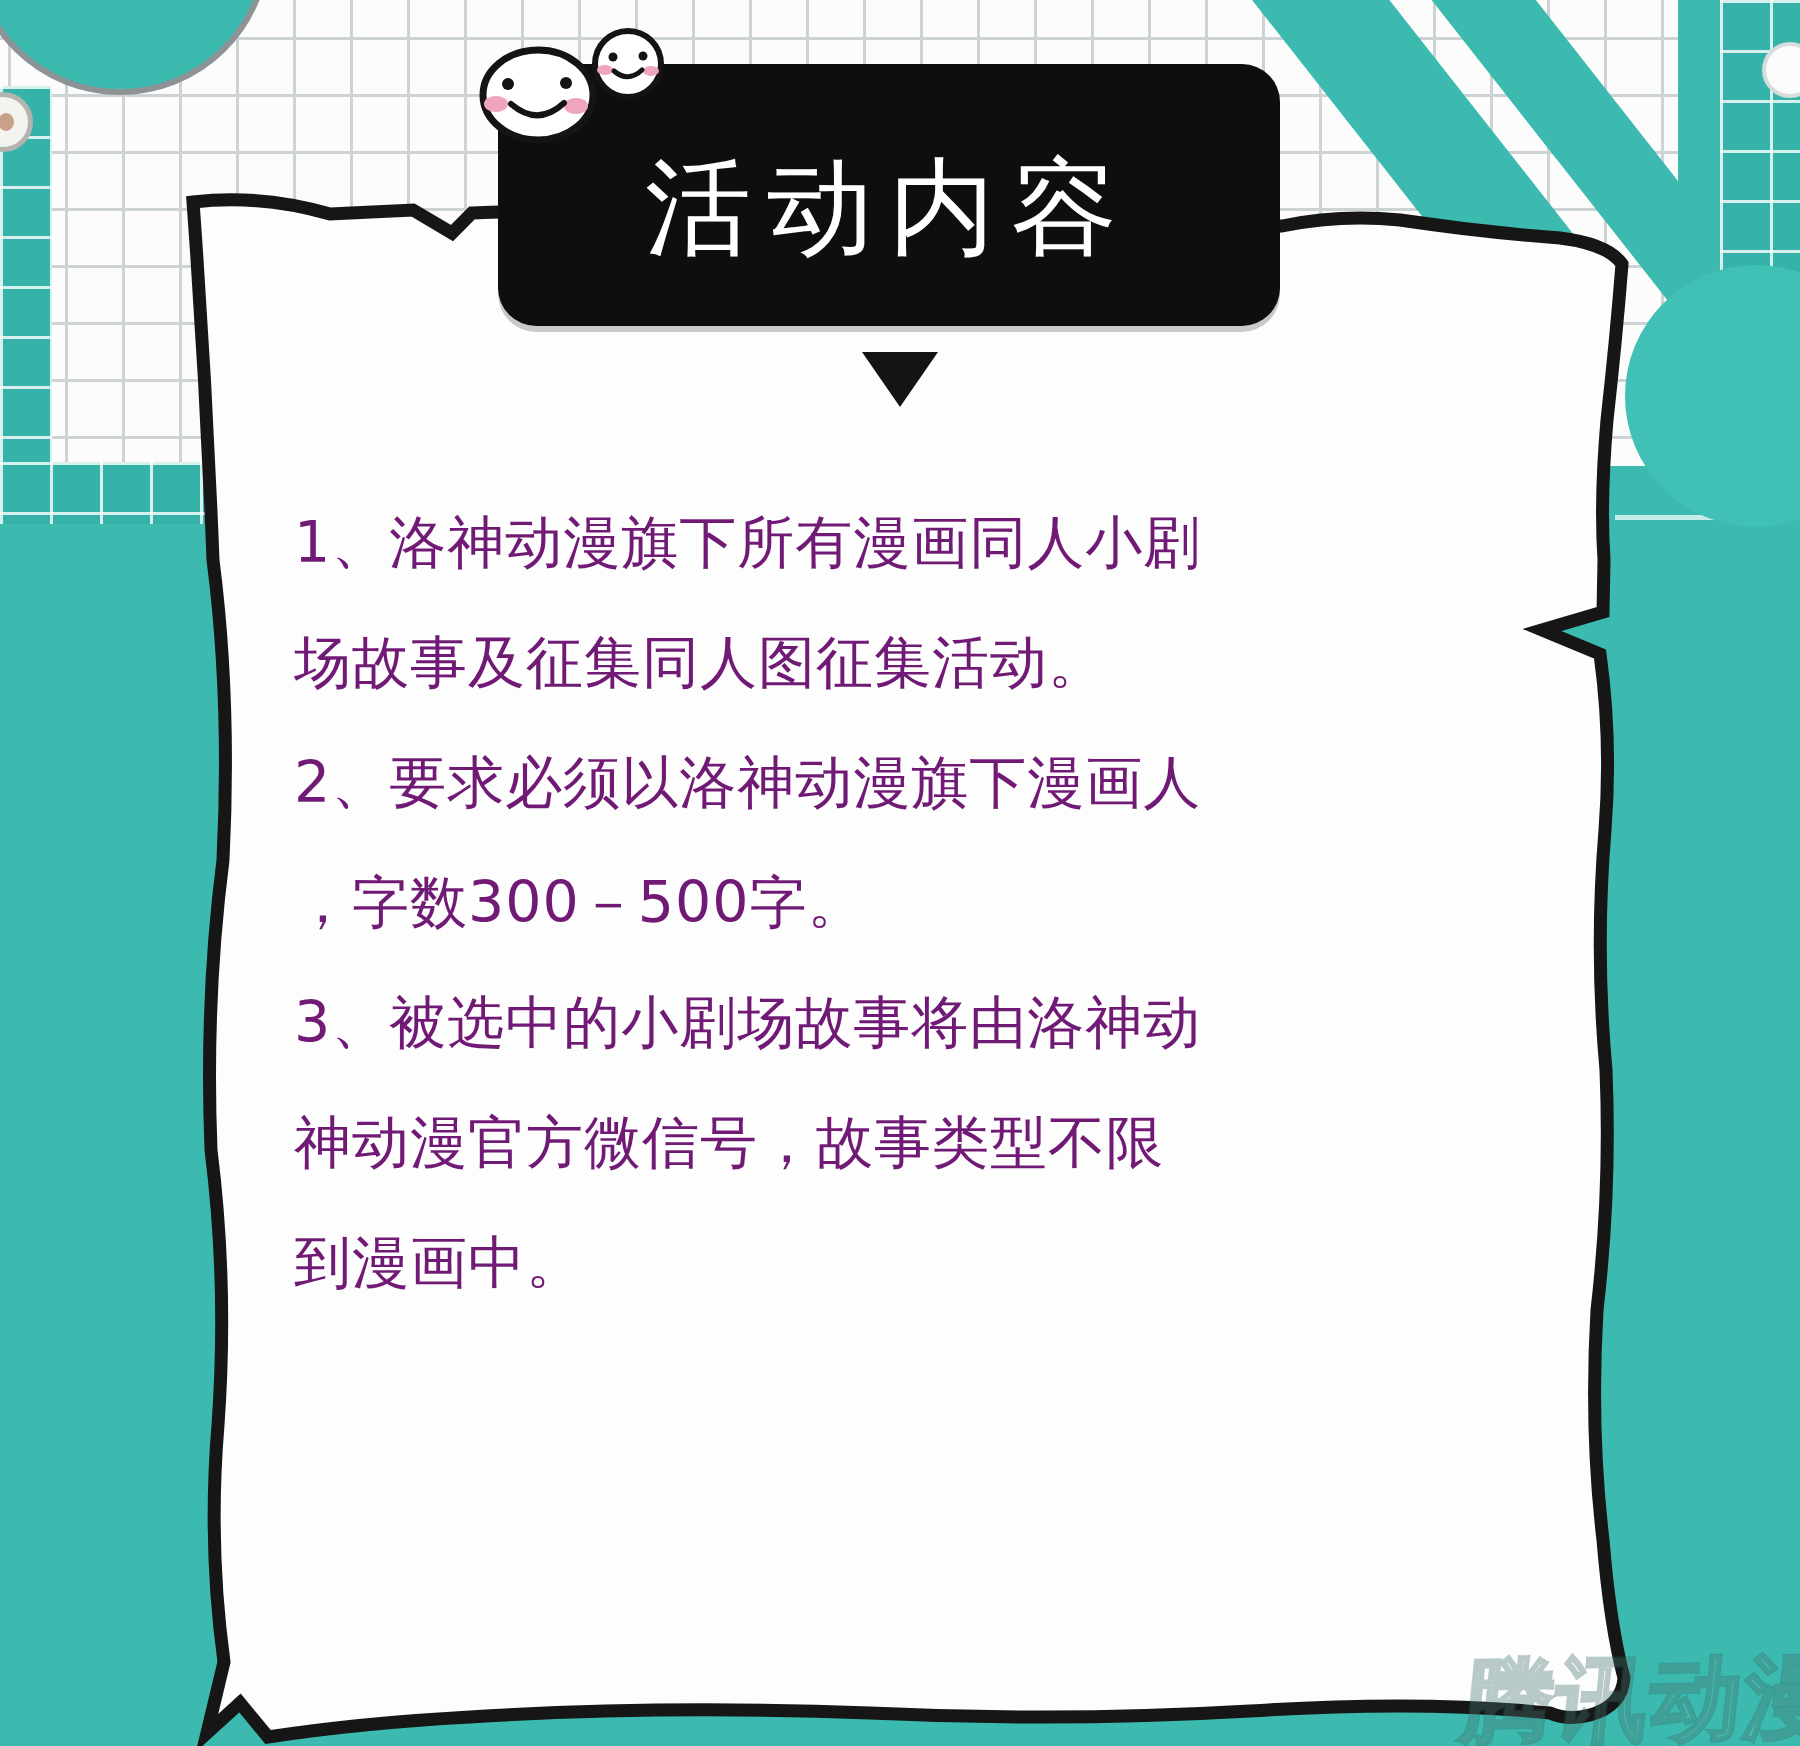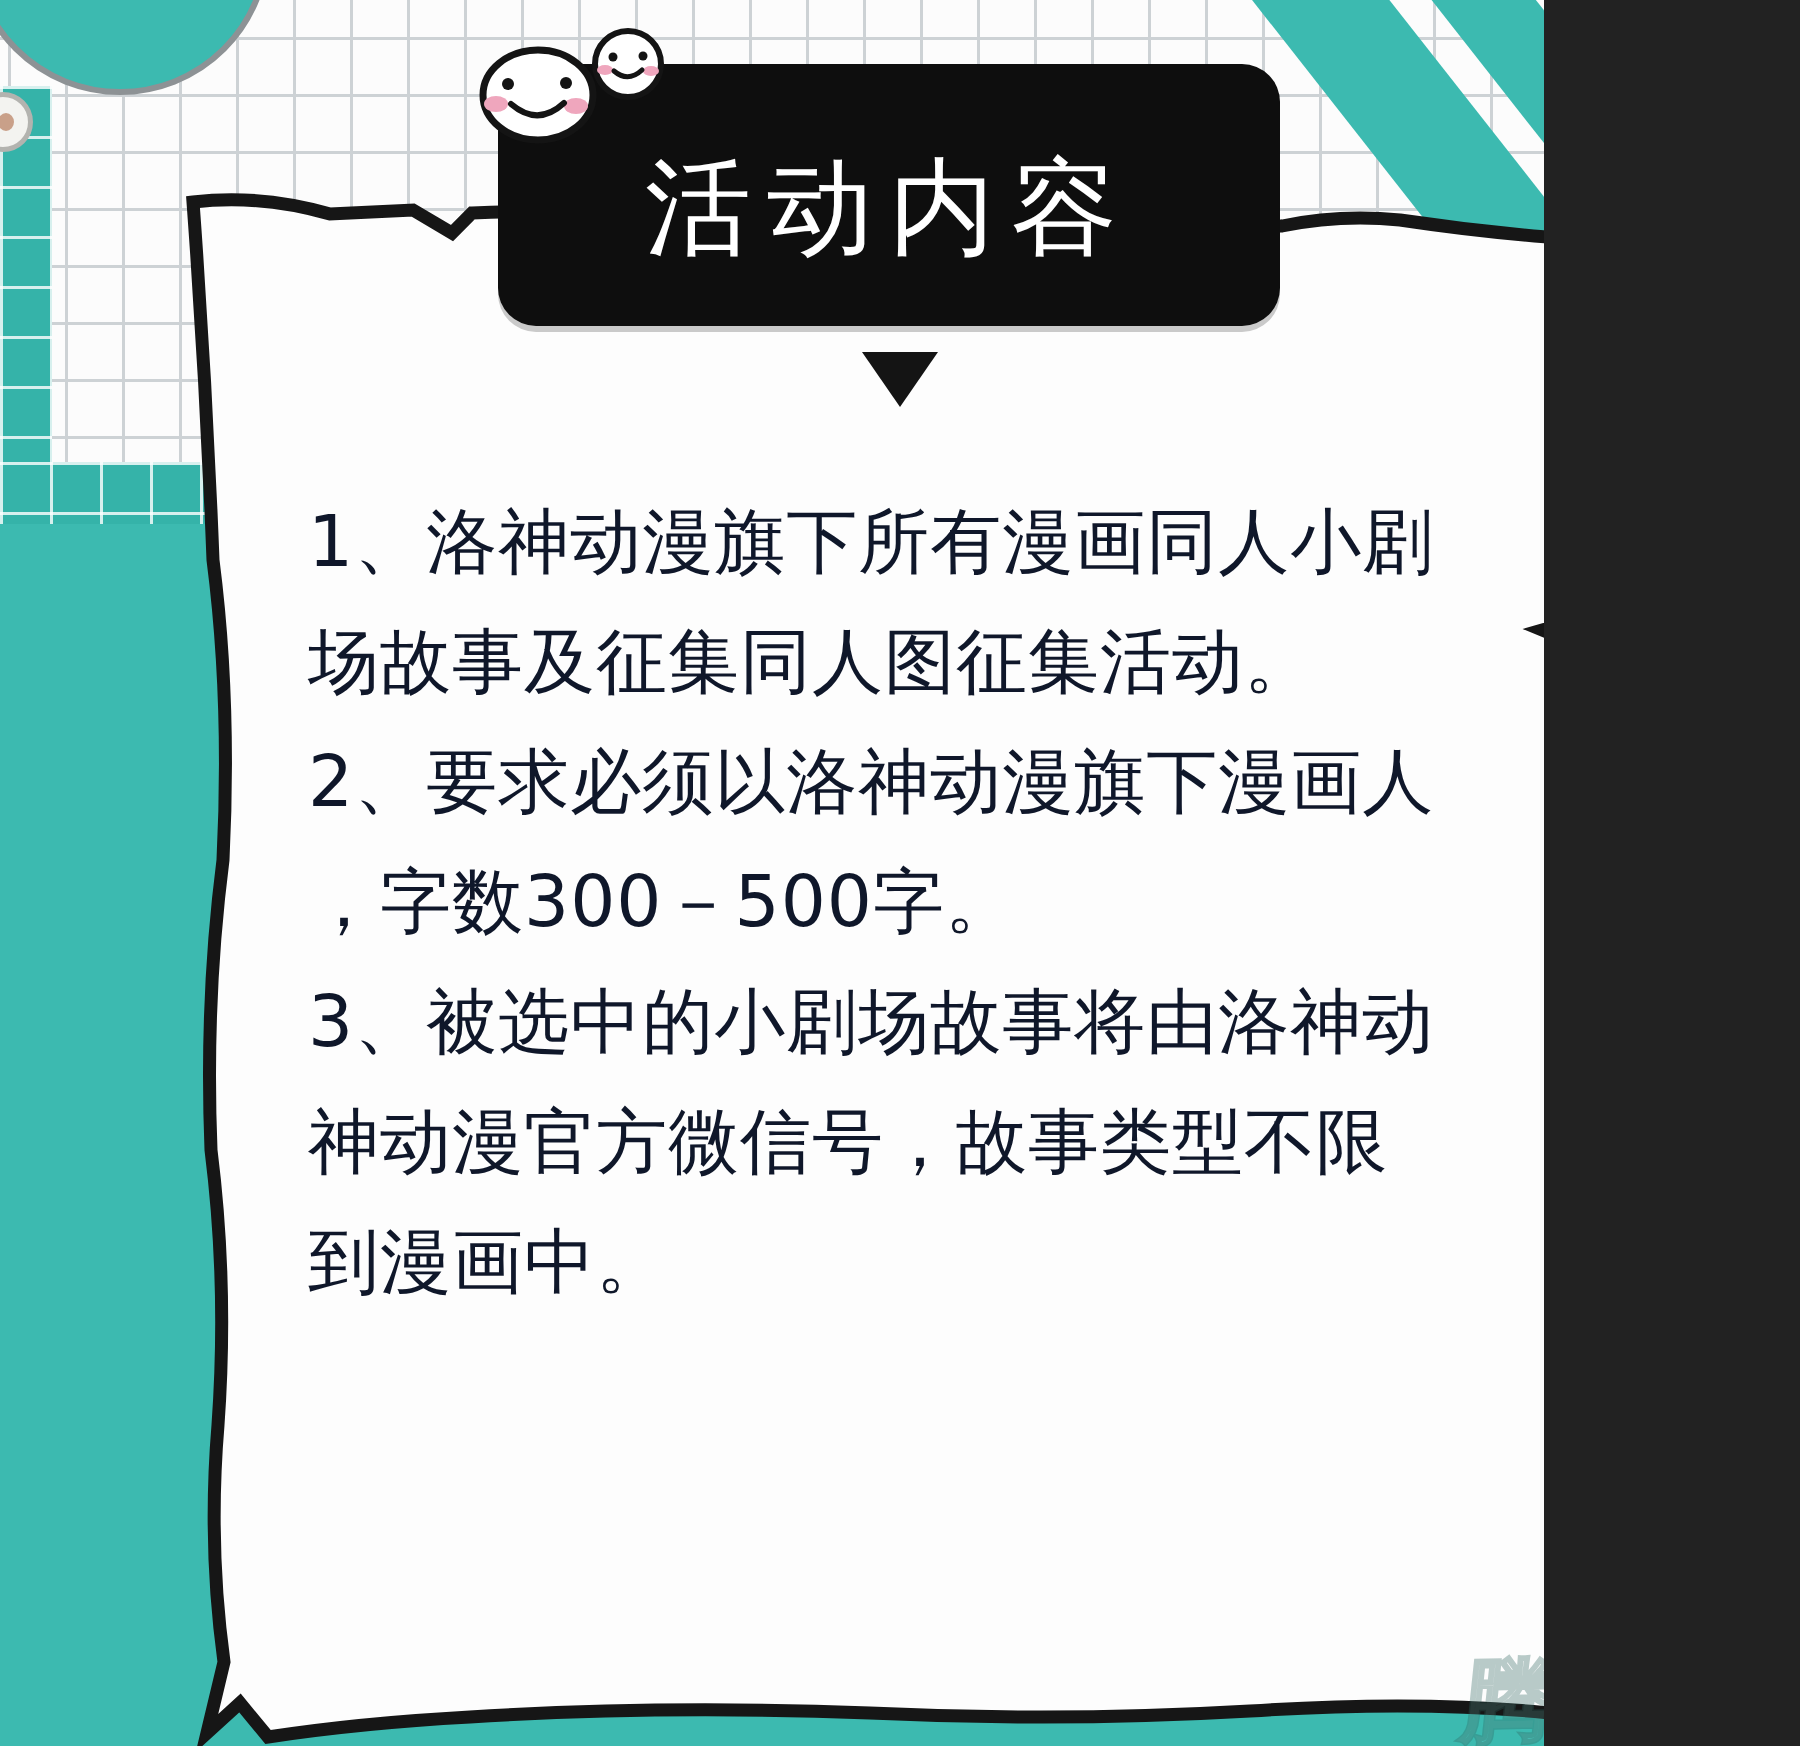--- a/index.html
+++ b/index.html
@@ -1,17 +1,17 @@
 <!DOCTYPE html>
 <html><head>
 <meta charset="utf-8">
 <style>
   html,body{margin:0;padding:0;background:#222;}
   #canvas{
-    position:relative;width:1544px;height:1746px;overflow:hidden;
+    position:relative;width:1800px;height:1746px;overflow:hidden;
     background:#3cbab0;
     font-family:"DejaVu Sans","Liberation Sans",sans-serif;
   }
   
   .white-grid{
     position:absolute;left:0;top:0;width:1678px;height:466px;
     background-color:#fcfcfc;
     background-image:
       linear-gradient(to right, #cdd2d5 3px, transparent 3px),
       linear-gradient(to bottom, #cdd2d5 3px, transparent 3px);
@@ -62,22 +62,22 @@
     padding-top:26px;white-space:nowrap;
   }
   .faces-svg{position:absolute;left:455px;top:15px;}
   .tri-down{
     position:absolute;left:862px;top:352px;width:0;height:0;
     border-left:38px solid transparent;border-right:38px solid transparent;
     border-top:55px solid #141414;
   }
   
   .content{
-    position:absolute;left:308px;top:482px;width:1270px;
-    color:#0f172a;font-size:71px;line-height:120px;
+    position:absolute;left:294px;top:482px;width:1270px;
+    color:#701a75;font-size:57px;line-height:120px;
     letter-spacing:1px;white-space:nowrap;
   }
   
   .watermark{
     position:absolute;left:1462px;top:1638px;
     font-size:92px;font-weight:700;letter-spacing:2px;white-space:nowrap;
     color:rgba(250,250,250,.07);
     -webkit-text-stroke:3px rgba(45,100,95,.33);
     transform:skewX(-7deg) rotate(-1deg);
   }

